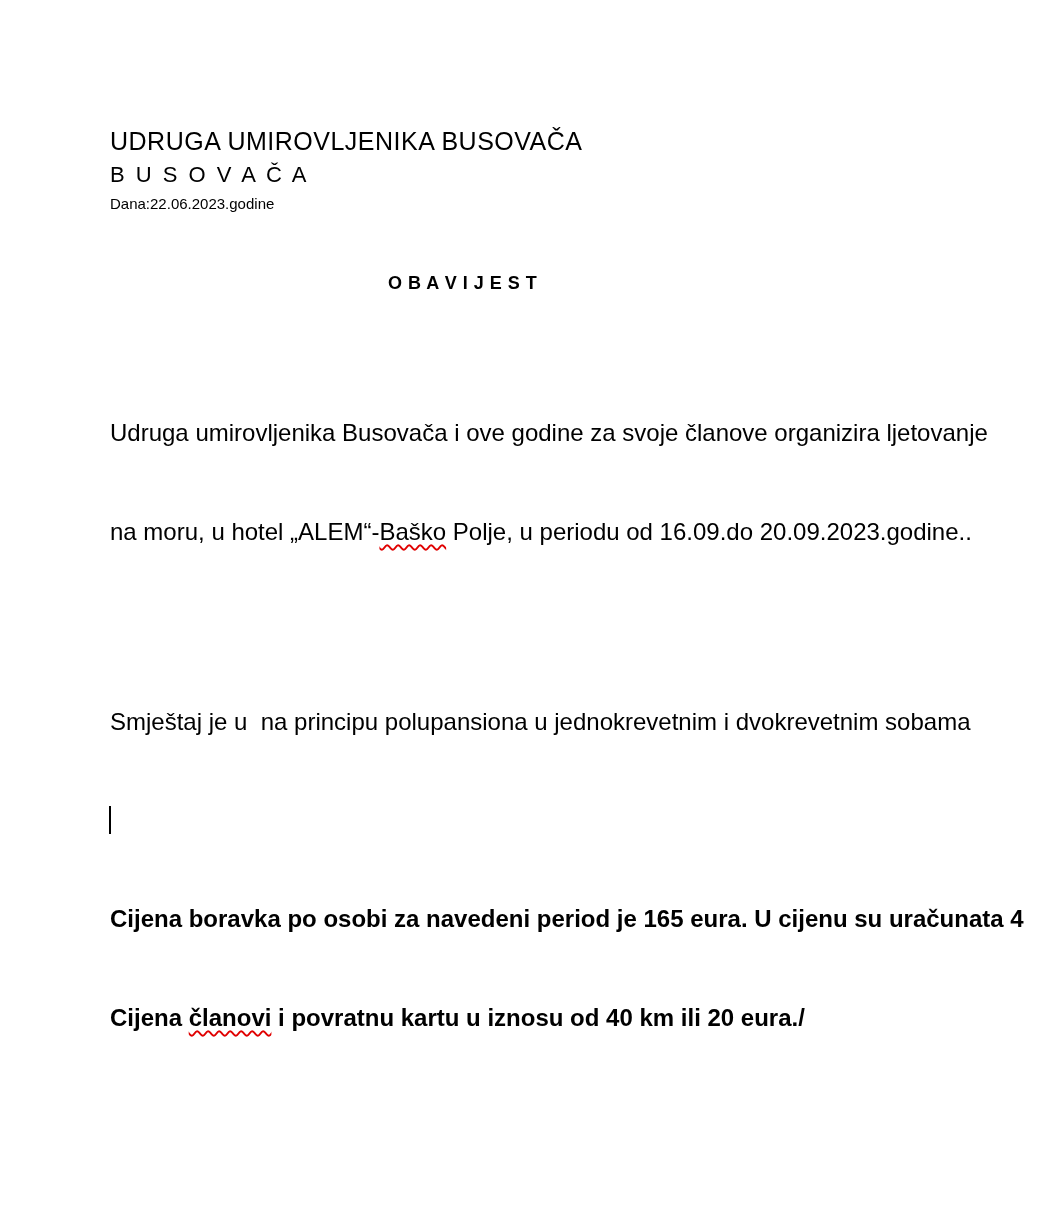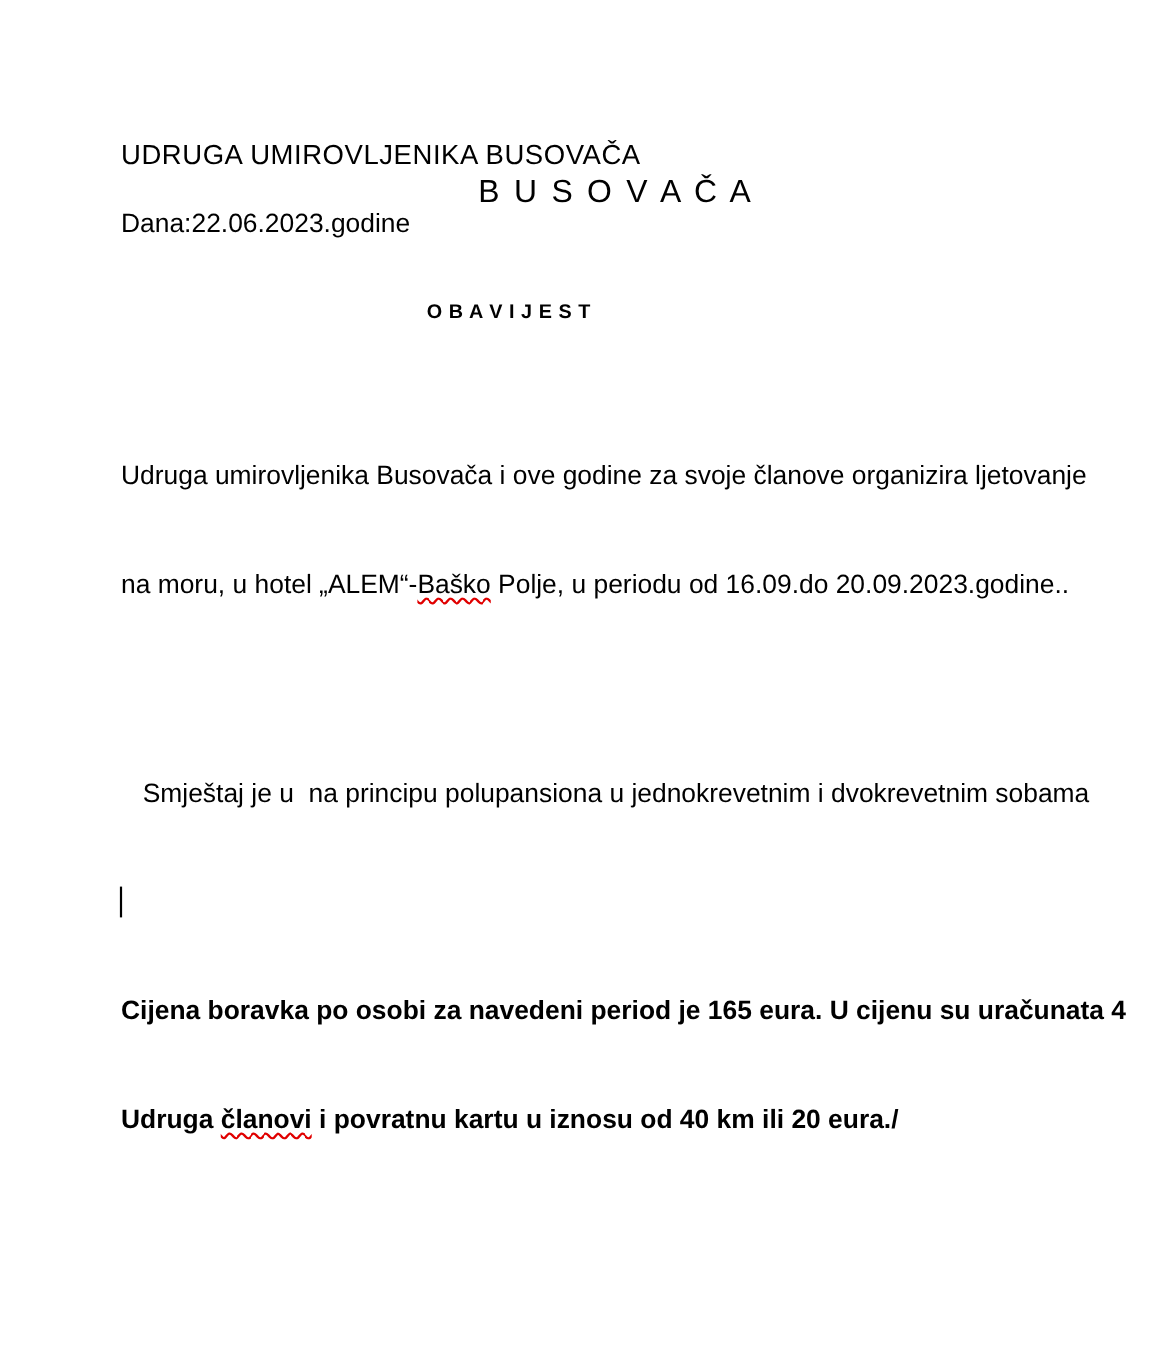--- a/index.html
+++ b/index.html
@@ -19,45 +19,44 @@
     top: 0;
     width: 900px;
   }
   .org-name {
     padding-top: 124px;
     font-size: 25px;
     line-height: 34px;
     letter-spacing: 0.5px;
   }
   .org-city {
-    font-size: 29px;
+    font-size: 22px;
     line-height: 34px;
     letter-spacing: 2.5px;
-    text-align: center;
   }
   .date-line {
-    font-size: 24px;
+    font-size: 15px;
     line-height: 24px;
   }
   .notice-title {
     margin-top: 52px;
     margin-left: 278px;
     font-size: 18px;
     font-weight: bold;
     line-height: 30px;
     letter-spacing: 0.5px;
   }
   .para {
     font-size: 24px;
     line-height: 33px;
     white-space: pre;
   }
   .para.bold { font-weight: bold; }
   .p-intro   { margin-top: 52px; }
-  .p-accom   { margin-top: 25px; text-align: center; }
+  .p-accom   { margin-top: 25px; }
   .caret-line {
     height: 32px;
     display: flex;
     align-items: center;
   }
   .caret {
     display: inline-block;
     width: 2px;
     height: 28px;
     background: var(--ink, #000000);
@@ -93,21 +92,21 @@
     <div class="para p-accom">
       <div class="line"><span>Smještaj je u  na principu polupansiona u jednokrevetnim i dvokrevetnim sobama</span></div>
     </div>
 
     <div class="caret-line">
       <span class="caret"></span>
     </div>
 
     <div class="para bold p-price">
       <div class="line"><span>Cijena boravka po osobi za navedeni period je 165 eura. U cijenu su uračunata 4</span></div>
-      <div class="line"><span>Udruga </span><span class="miss">članovi</span><span> i povratnu kartu u iznosu od 40 km ili 20 eura./</span></div>
+      <div class="line"><span>Cijena </span><span class="miss">članovi</span><span> i povratnu kartu u iznosu od 40 km ili 20 eura./</span></div>
     </div>
 
     <div class="para bold p-signup">
       
       
       
       
     </div>
 
   </div>

